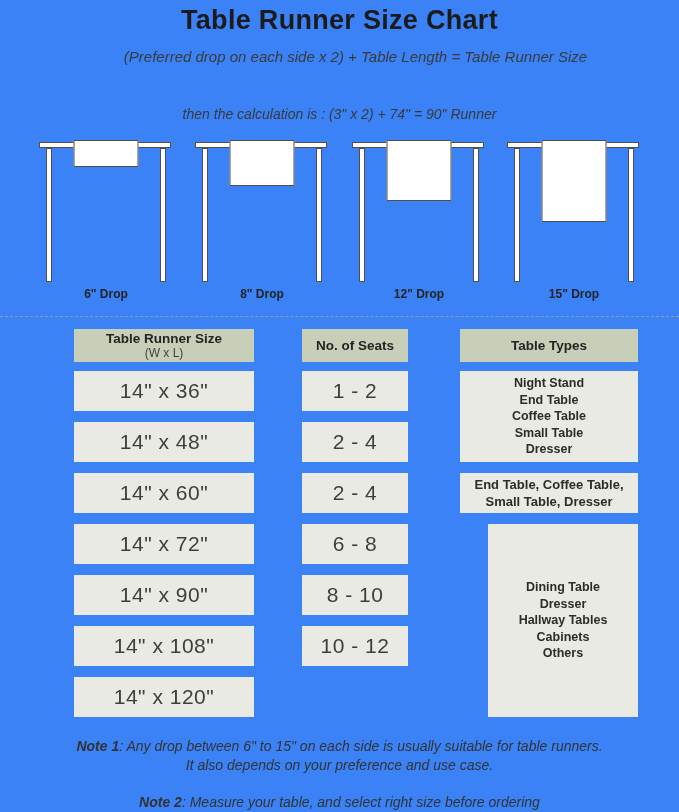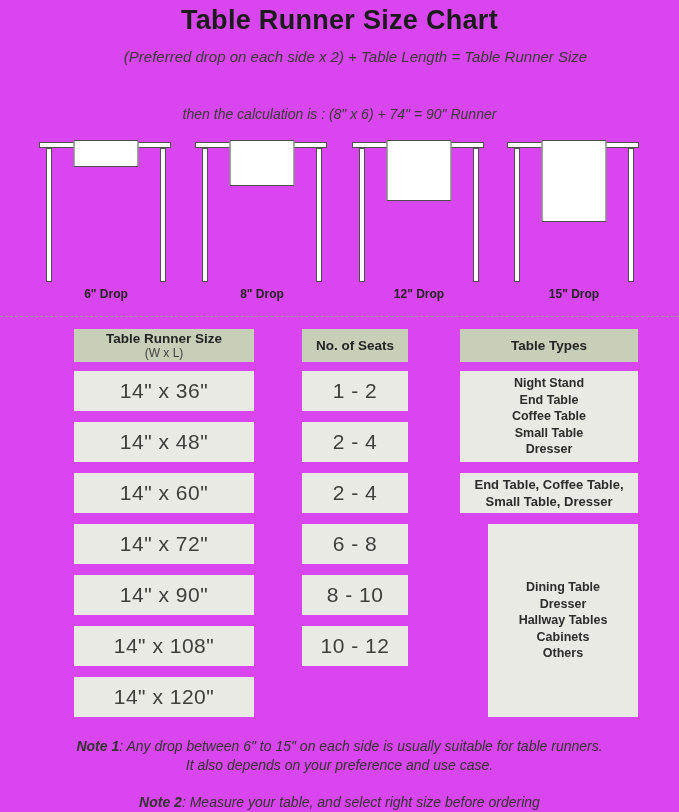--- a/index.html
+++ b/index.html
@@ -2,21 +2,21 @@
 <html><head>
 <meta charset="utf-8">
 <style>
   * { margin: 0; padding: 0; box-sizing: border-box; }
   html, body { background: #ffffff; }
   .page {
     position: relative;
     width: 679px;
     height: 812px;
     margin: 0 auto;
-    background: #d946ef;
+    background: #3b82f6;
     font-family: "Liberation Sans", sans-serif;
     color: #2f2f2d;
     overflow: hidden;
   }
   .title {
     position: absolute; top: 5px; left: 0; width: 100%;
     text-align: center;
     font-size: 27px; font-weight: 700; color: #1b1b1b;
     letter-spacing: 0.3px;
   }
@@ -110,21 +110,21 @@
   .note2 { top: 793px; }
   .nlabel { font-weight: 700; }
 </style>
 </head>
 <body>
 
 <div class="page">
 
   <div class="title">Table Runner Size Chart</div>
   <div class="formula">(Preferred drop on each side x 2) + Table Length = Table Runner Size</div>
-  <div class="ex ex2">then the calculation is : (8" x 6) + 74" = 90" Runner</div>
+  <div class="ex ex2">then the calculation is : (3" x 2) + 74" = 90" Runner</div>
 
   <div class="figs">
     <div class="fig fig1">
       <div class="runner"></div>
       <div class="tabletop"></div>
       <div class="leg leg-l"></div>
       <div class="leg leg-r"></div>
       <div class="fig-label">6" Drop</div>
     </div>
     <div class="fig fig2">

